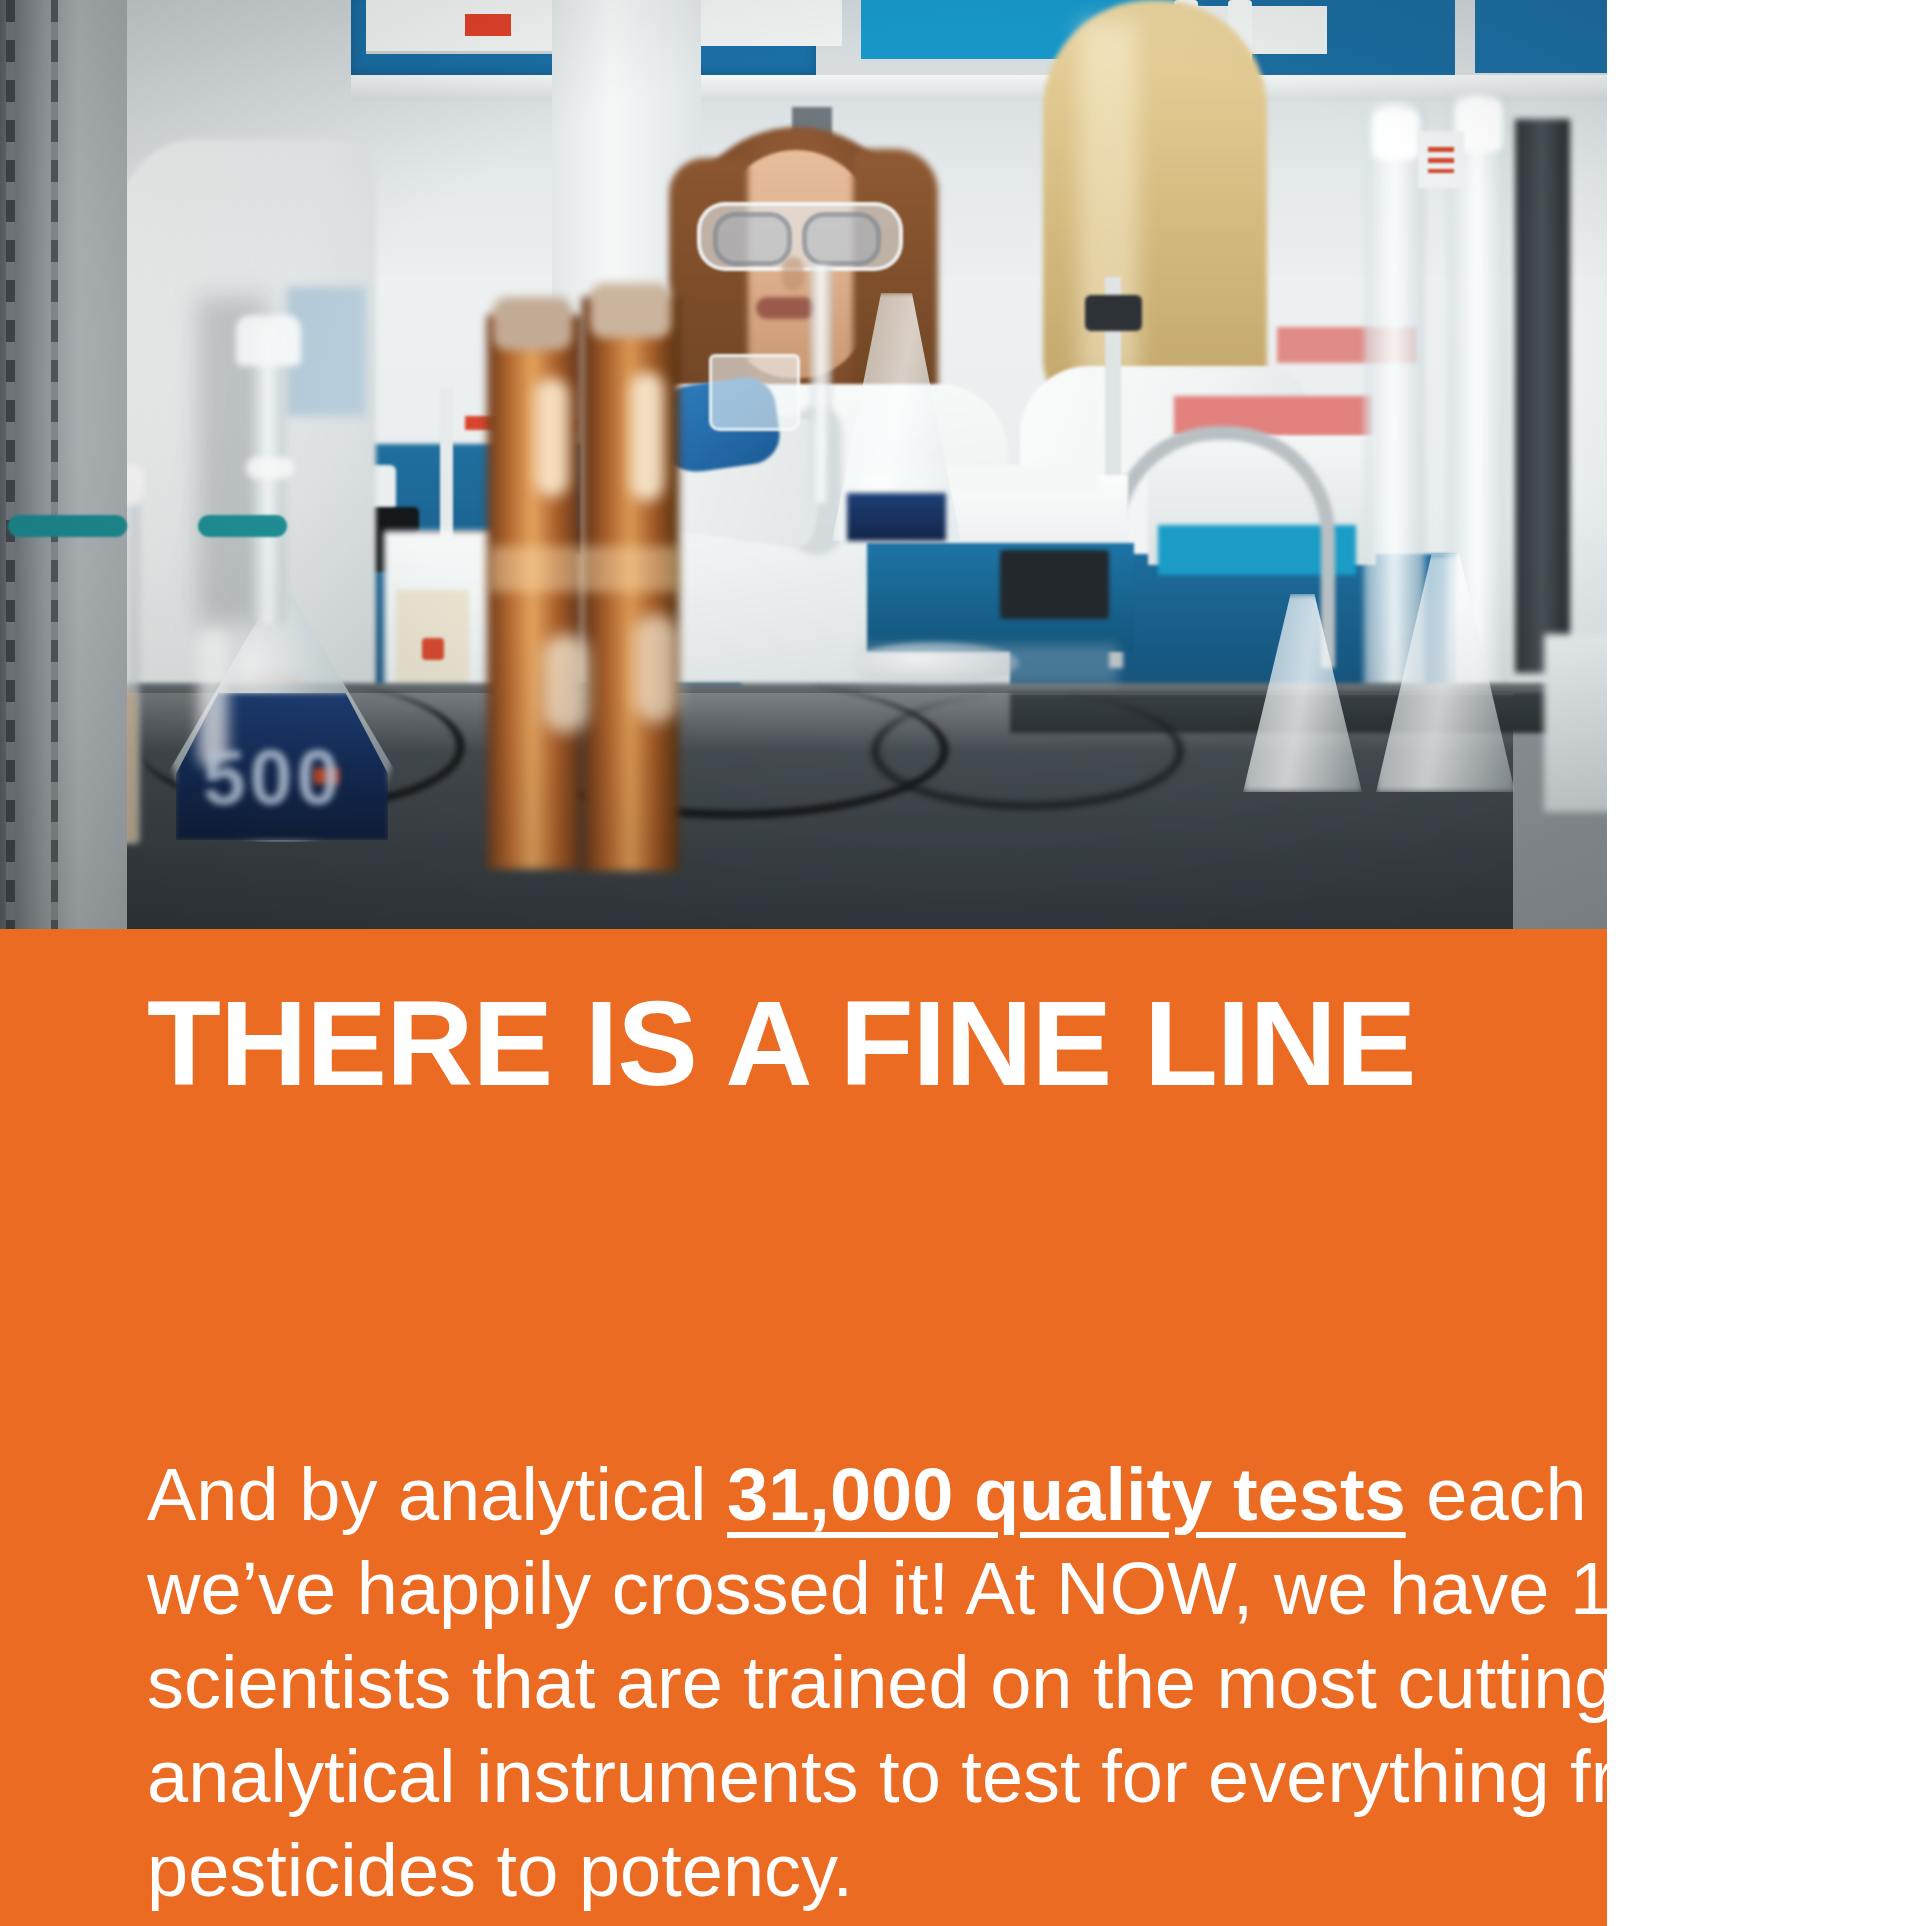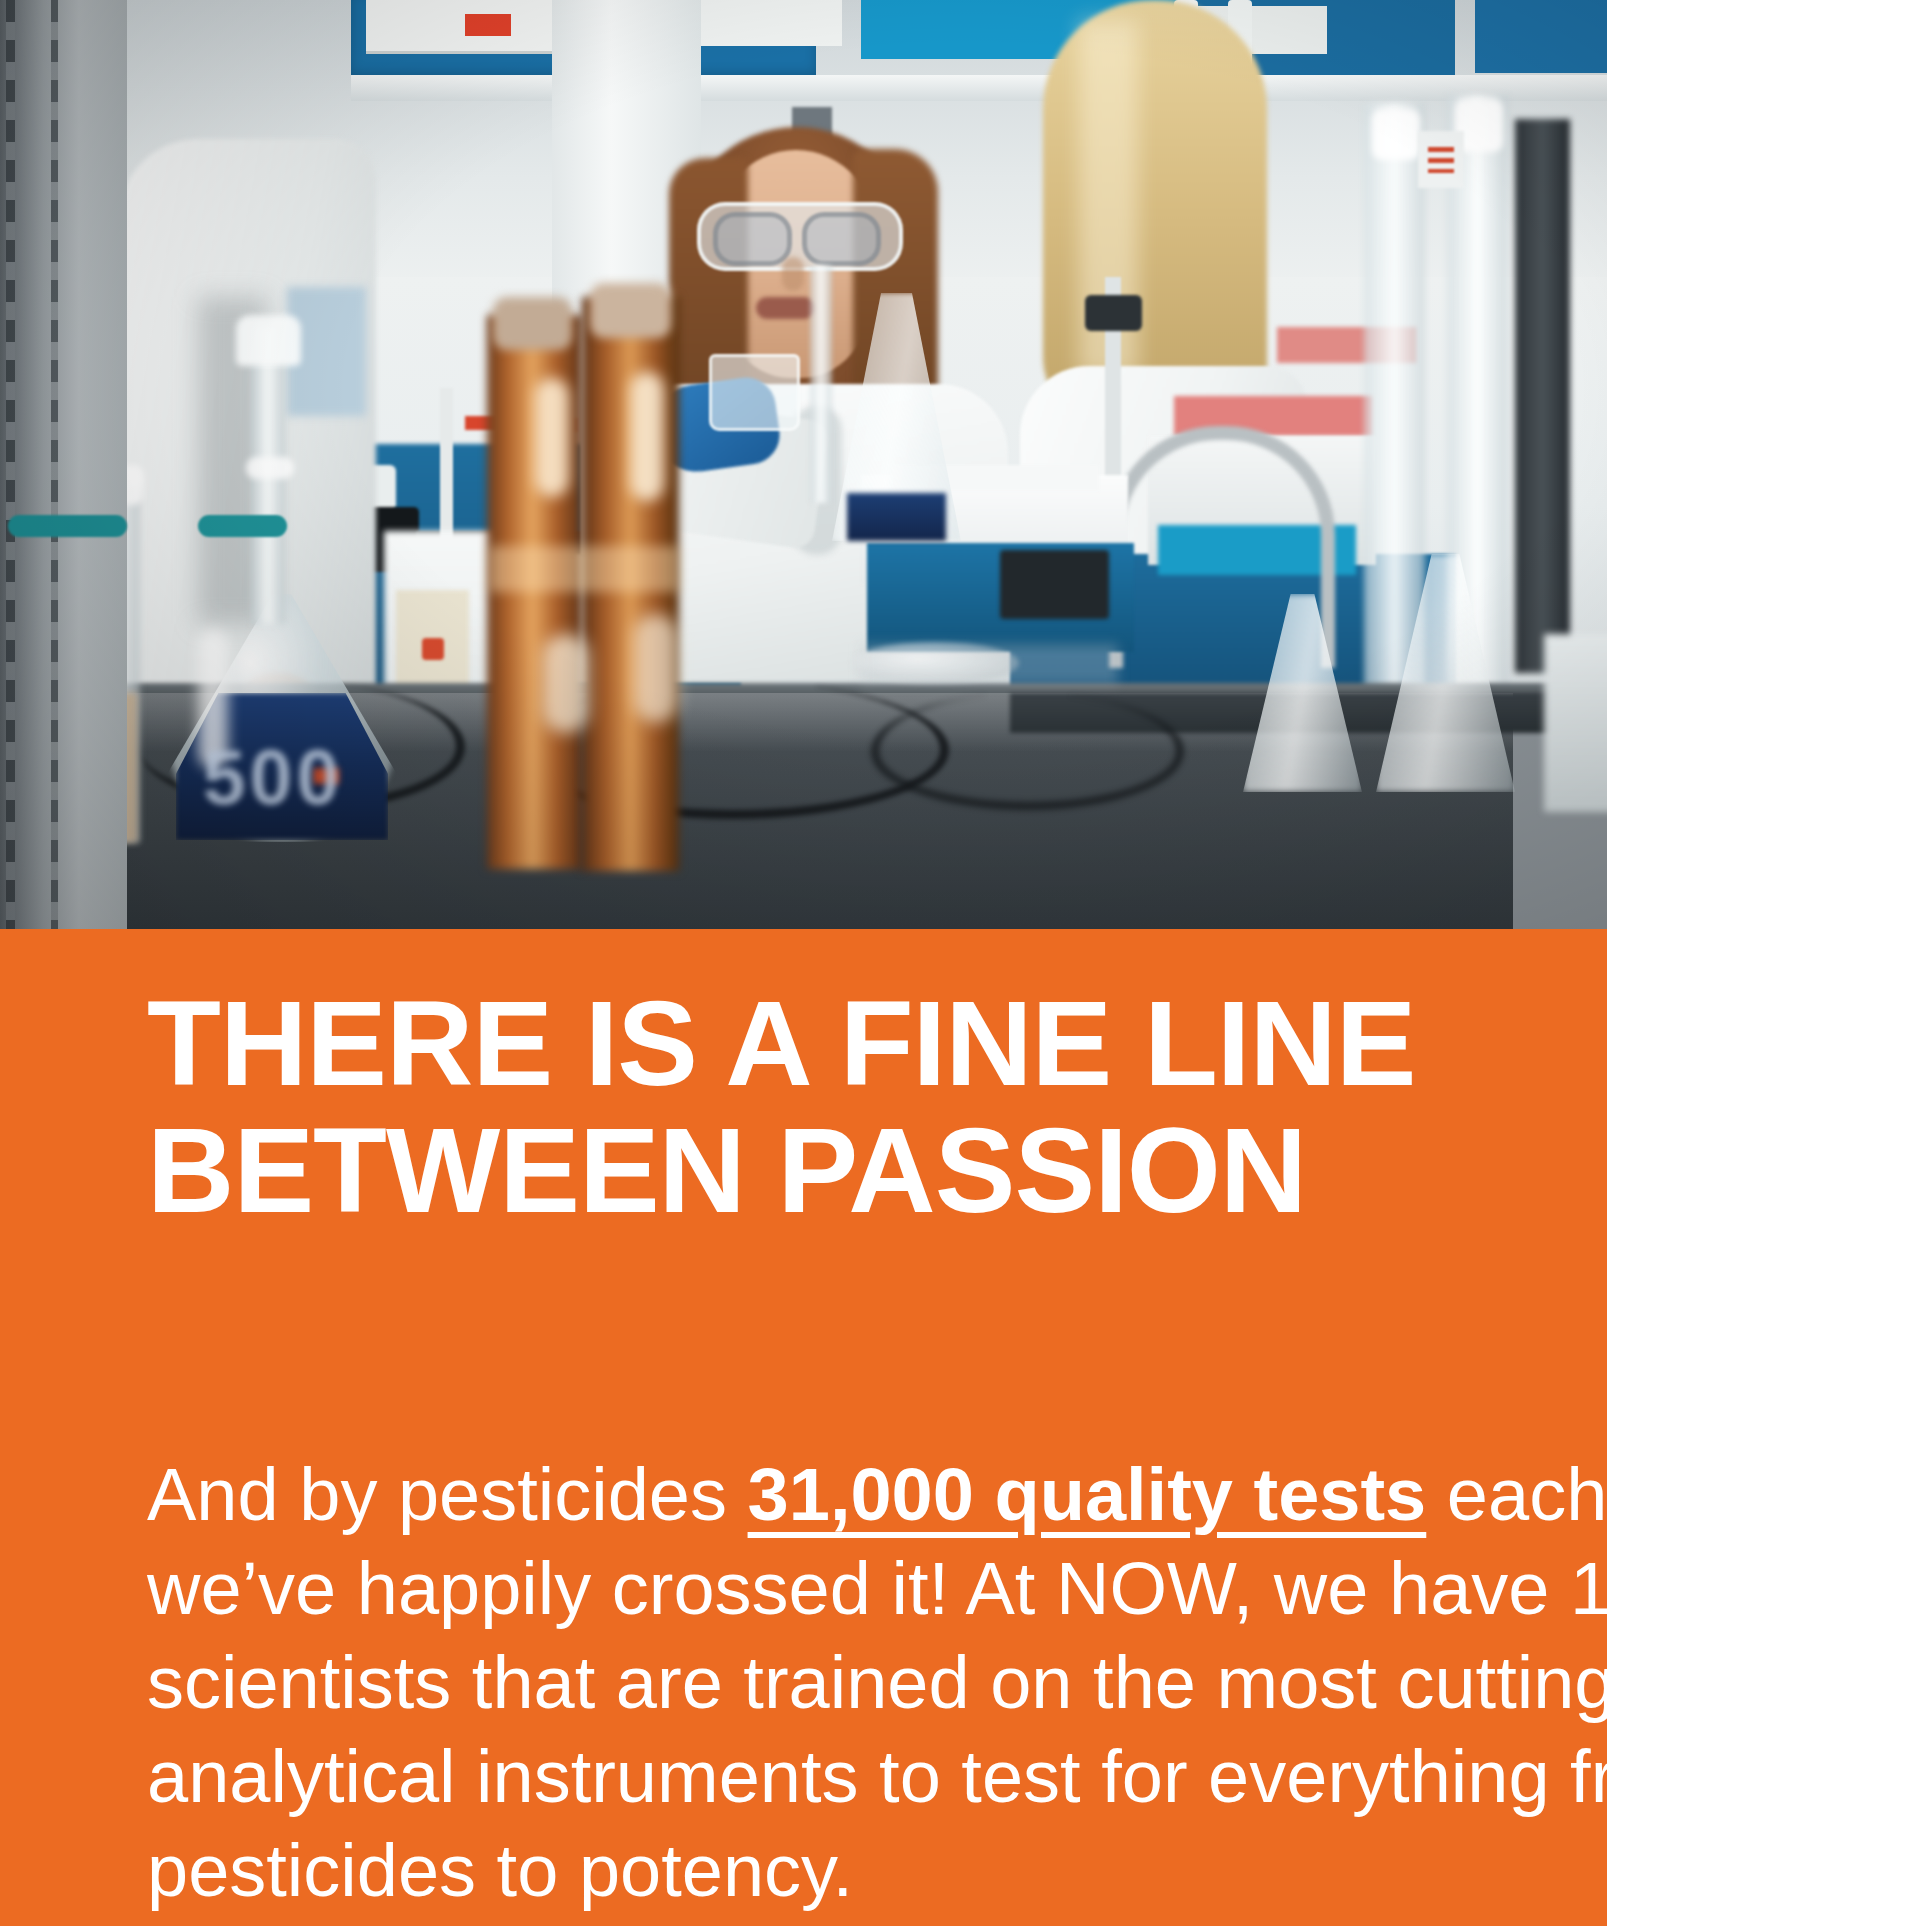--- a/index.html
+++ b/index.html
@@ -471,19 +471,18 @@
     <div class="ph jamb-teal1"></div>
     <div class="ph jamb-teal2"></div>
 
     <div class="ph vignette"></div>
   </div>
 
   <div class="panel"></div>
 
   <div class="headline">
     <div>THERE IS A FINE LINE</div>
-    <div>BETWEEN PASSION</div>
   </div>
 
-  <p class="body"><span>And by pesticides </span><b>31,000 quality tests</b><span> each month we’ve happily crossed it! At NOW, we have 170+ scientists that are trained on the most cutting-edge analytical instruments to test for everything from pesticides to potency.</span></p>
+  <p class="body"><span>And by analytical </span><b>31,000 quality tests</b><span> each month we’ve happily crossed it! At NOW, we have 170+ scientists that are trained on the most cutting-edge analytical instruments to test for everything from pesticides to potency.</span></p>
 
 </div>
 
 
 </body></html>

